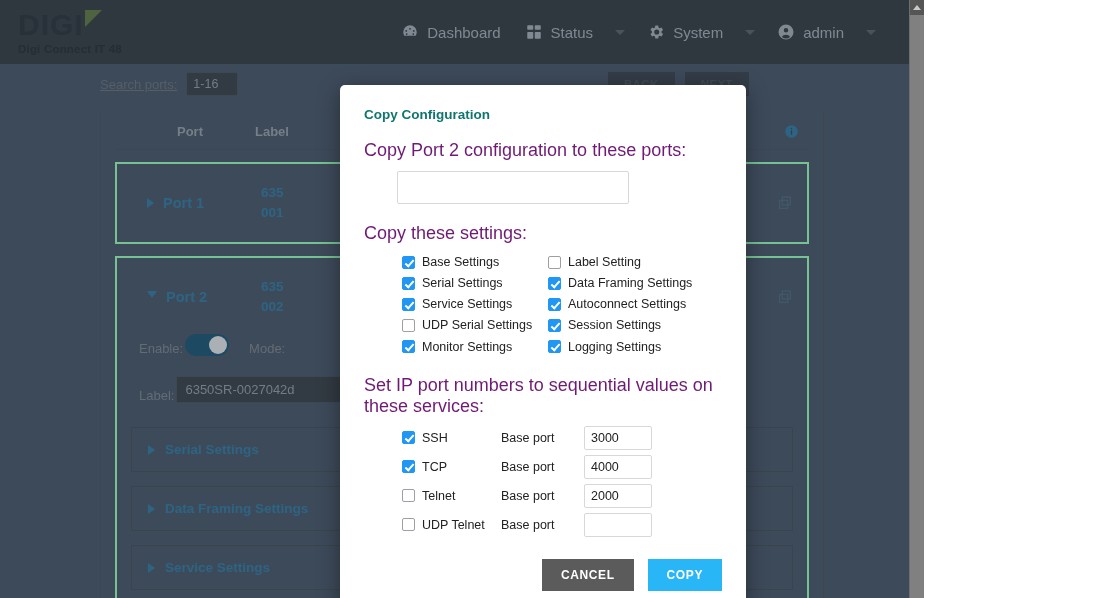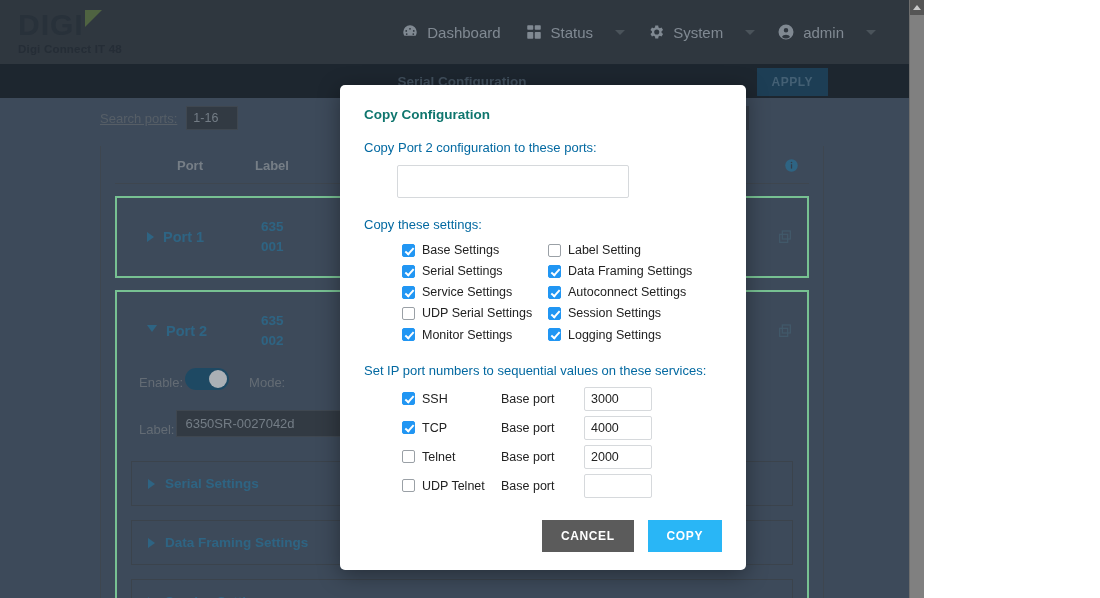--- a/index.html
+++ b/index.html
@@ -263,21 +263,21 @@
     padding: 22px 24px 18px 24px;
     font-size: 13px;
     color: #222;
   }
   .modal-title {
     font-size: 13.5px;
     font-weight: bold;
     color: #0f766e;
     margin-bottom: 18px;
   }
-  .modal-line { font-size: 13px; color: #0369a1; }
+  .modal-line { font-size: 18px; color: #701a75; }
   .ports-input {
     display: block;
     width: 232px;
     margin: 10px 0 0 33px;
     padding: 8px 8px;
     border: 1px solid #d6d9dc;
     border-radius: 2px;
     font-size: 13px;
     font-family: inherit;
     color: #222;
@@ -440,24 +440,20 @@
                 <path d="M12 2a10 10 0 100 20 10 10 0 000-20zm0 4.6a3 3 0 110 6 3 3 0 010-6zm0 14.2a7.4 7.4 0 01-5.3-2.2c.6-1.9 3-3 5.3-3s4.7 1.1 5.3 3A7.4 7.4 0 0112 20.8z"></path>
               </svg>
           </span>
           <span>admin</span>
         </div>
         <span class="nav-caret"></span>
 
       </div>
     </div>
 
-    <div class="titlebar">
-      <span class="titlebar-text">Serial Configuration</span>
-      <button class="apply-btn">APPLY</button>
-    </div>
 
     <div class="searchrow">
       <span class="searchrow-label">Search ports:</span>
       <input class="search-input" value="1-16" style="">
       <div class="pill-btns">
         <button class="pill-btn">BACK</button>
         <button class="pill-btn">NEXT</button>
       </div>
     </div>
 

